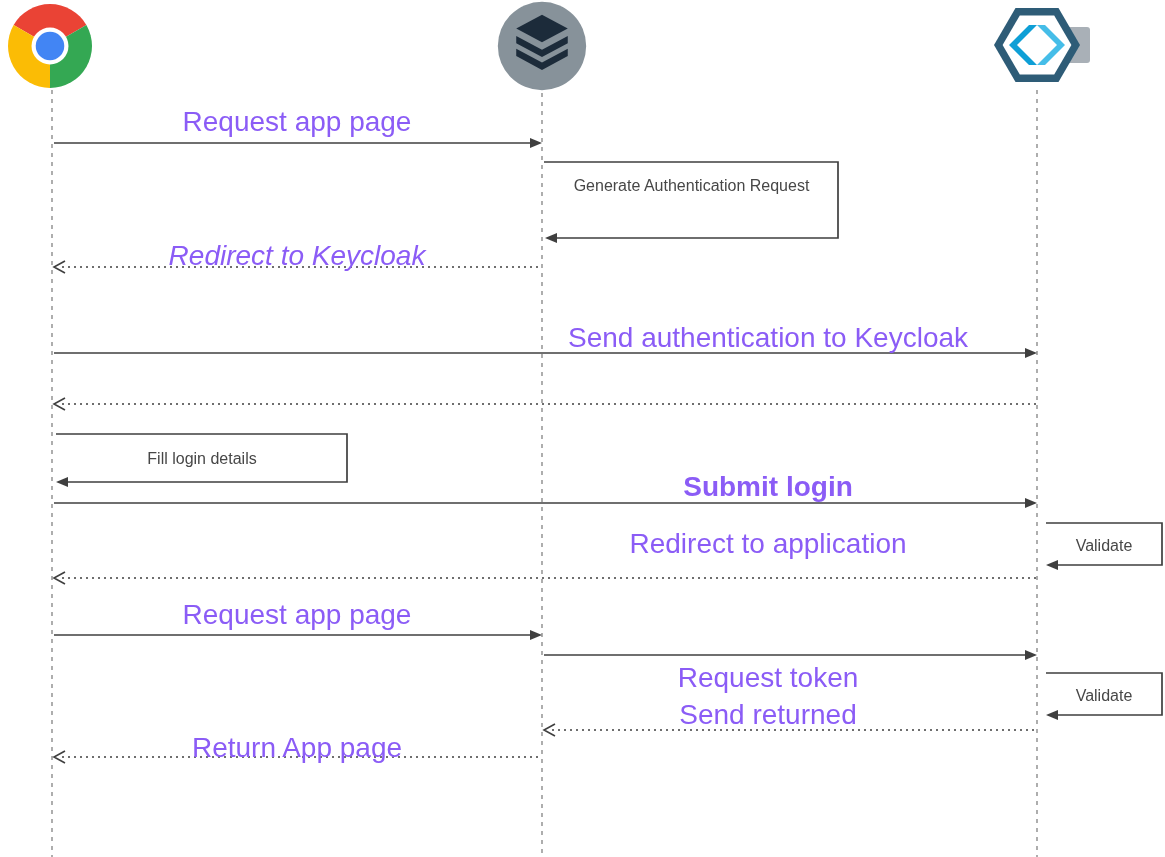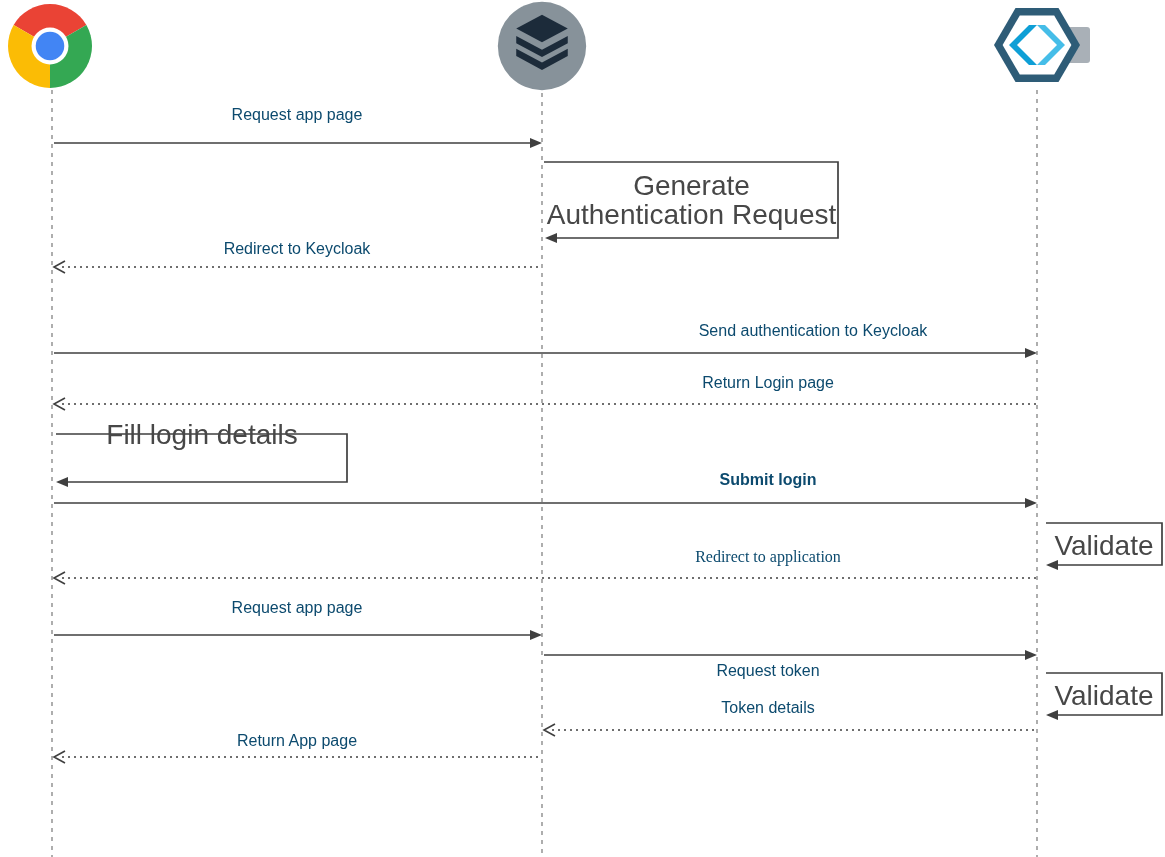--- a/index.html
+++ b/index.html
@@ -9,27 +9,27 @@
     height: 857px;
     background: #ffffff;
     font-family: "Liberation Sans", sans-serif;
     overflow: hidden;
   }
   #diagram-svg { position: absolute; left: 0; top: 0; }
   .msg-label {
     position: absolute;
     transform: translateX(-50%);
     white-space: nowrap;
-    font-size: 16px;
-    color: #0c4a6e;
+    font-size: 28px;
+    color: #8b5cf6;
   }
   .box-label {
     position: absolute;
     text-align: center;
-    font-size: 28px;
+    font-size: 16px;
     color: #474747;
     line-height: 29px;
   }
 </style>
 </head>
 <body>
 
 <div id="canvas">
 
   <svg id="diagram-svg" width="1165" height="857" viewBox="0 0 1165 857">
@@ -138,37 +138,36 @@
       <polygon fill="#ffffff" points="89.4,44 72.2,14.4 37.8,14.4 20.6,44 37.8,73.6 72.2,73.6"></polygon>
       <polygon fill="#0E9FD6" points="47,24 27,44 47,64 55,64 35,44 55,24"></polygon>
       <polygon fill="#45BDE8" points="63,24 83,44 63,64 55,64 75,44 55,24"></polygon>
     </g>
   </svg>
 
   <div class="msg-label" style="left:297px; top:106px;">Request app page</div>
 
   <div class="box-label" style="left:545px; top:171px; width:293px;">Generate Authentication Request</div>
 
-  <div class="msg-label" style="left:297px; top:240px;">Redirect to Keycloak</div>
+  <div class="msg-label" style="left:297px; top:240px;font-style:italic;">Redirect to Keycloak</div>
 
-  <div class="msg-label" style="left:768px; top:322px;margin-left:45px;">Send authentication to Keycloak</div>
+  <div class="msg-label" style="left:768px; top:322px;">Send authentication to Keycloak</div>
 
-  <div class="msg-label" style="left:768px; top:374px;">Return Login page</div>
 
-  <div class="box-label" style="left:57px; top:420px; width:290px;text-align:center;">Fill login details</div>
+  <div class="box-label" style="left:57px; top:444px; width:290px;text-align:center;">Fill login details</div>
 
   <div class="msg-label" style="left:768px; top:471px;font-weight:bold;">Submit login</div>
 
   <div class="box-label" style="left:1046px; top:531px; width:116px;">Validate</div>
 
-  <div class="msg-label" style="left:768px; top:548px;font-family:Liberation Serif, serif;">Redirect to application</div>
+  <div class="msg-label" style="left:768px; top:528px;">Redirect to application</div>
 
   <div class="msg-label" style="left:297px; top:599px;">Request app page</div>
 
   <div class="msg-label" style="left:768px; top:618px;margin-top:44px;">Request token</div>
 
   <div class="box-label" style="left:1046px; top:681px; width:116px;">Validate</div>
 
-  <div class="msg-label" style="left:768px; top:699px;">Token details</div>
+  <div class="msg-label" style="left:768px; top:699px;">Send returned</div>
 
   <div class="msg-label" style="left:297px; top:732px;">Return App page</div>
 
 </div>
 
 </body></html>

